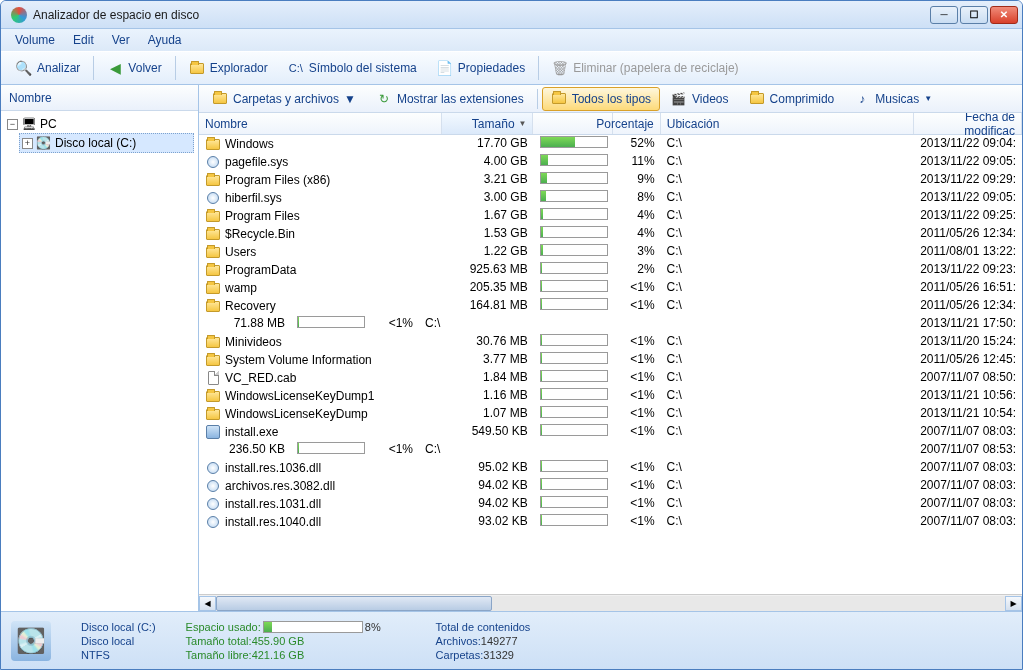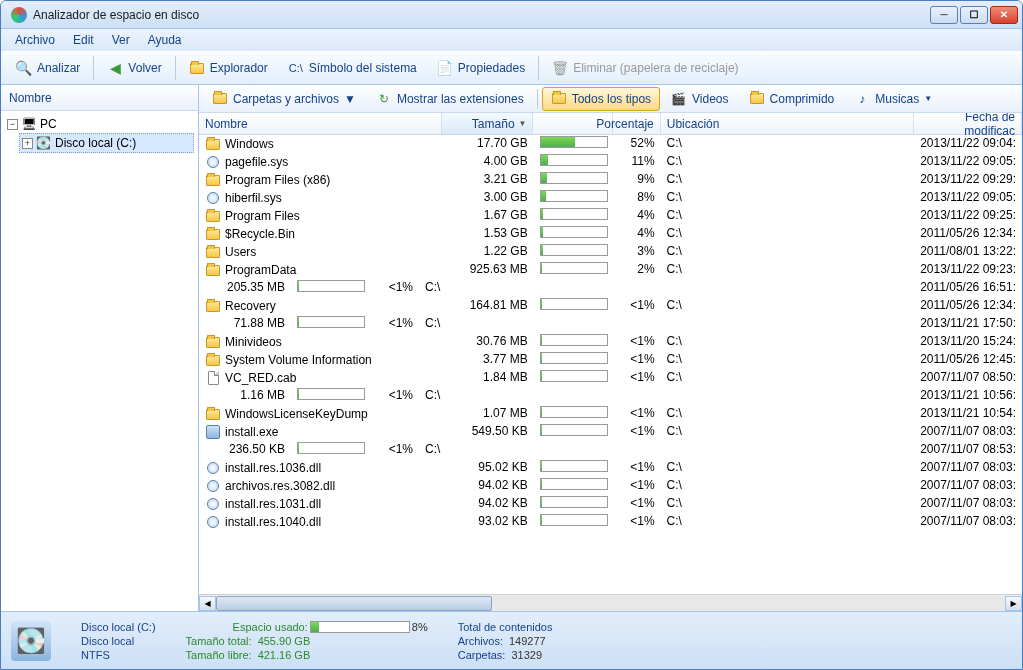--- a/index.html
+++ b/index.html
@@ -59,39 +59,39 @@
 .hscroll { height: 17px; background: #f0f0f0; border-top: 1px solid #ccc; display: flex; align-items: center; }
 .hscroll .track { flex: 1; height: 15px; background: #e8e8e8; position: relative; margin: 0 17px; }
 .hscroll .thumb { position: absolute; left: 0; top: 0; height: 100%; width: 35%; background: linear-gradient(#e0e8f4, #b8cce4); border: 1px solid #8aa5c7; border-radius: 2px; }
 .hscroll .arr { width: 17px; height: 15px; background: linear-gradient(#f5f8fc, #d5e0ee); border: 1px solid #a5c4e7; display: flex; align-items: center; justify-content: center; font-size: 8px; position: absolute; }
 .statusbar { height: 58px; background: linear-gradient(#e1edfa, #cde0f6); border-top: 1px solid #a5c4e7; display: flex; align-items: center; padding: 4px 10px; gap: 30px; }
 .status-icon { width: 40px; height: 40px; background: linear-gradient(#d0e4f7, #8ab4e0); border-radius: 4px; display: flex; align-items: center; justify-content: center; font-size: 24px; }
 .status-col { display: flex; flex-direction: column; gap: 2px; font-size: 11px; }
 .status-col .lbl { color: #15428b; }
 .status-col .val { color: #2a8a2a; }
 .status-col .plain { color: #333; }
-.status-row { display: flex; gap: 6px; align-items: center; }
-.status-bar-wrap { display: flex; align-items: center; gap: 2px; margin-left: 47px; }
+.status-row { display: flex; gap: 0; align-items: center; }
+.status-bar-wrap { display: flex; align-items: center; gap: 2px; }
 </style>
 </head>
 <body>
 
 <div class="window">
   <div class="titlebar">
     <span class="app-icon"></span>
     <span class="title">Analizador de espacio en disco</span>
     <div class="win-controls">
       <div class="win-btn">─</div>
       <div class="win-btn">☐</div>
       <div class="win-btn close">✕</div>
     </div>
   </div>
 
   <div class="menubar">
-    <span class="menu-item">Archivo</span>
+    <span class="menu-item">Volume</span>
     <span class="menu-item">Edit</span>
     <span class="menu-item">Ver</span>
     <span class="menu-item">Ayuda</span>
   </div>
 
   <div class="toolbar">
     <div class="tbtn">
       <span class="ico">🔍</span>
       <span>Analizar</span>
     </div>
@@ -329,20 +329,26 @@
               <div class="cell col-pct-bar">
                 <div class="bar-track">
                   <div class="bar-fill" style="width:2%"></div>
                 </div>
               </div>
               <div class="cell col-pct">2%</div>
               <div class="cell col-loc">C:\</div>
               <div class="cell col-date">2013/11/22 09:23:</div>
             </div>
             <div class="row">
+              <div class="cell col-name">
+                <span class="file-icon">
+                  <span class="folder-ico"></span>
+                </span>
+                <span>wamp</span>
+              </div>
               <div class="cell col-size">205.35 MB</div>
               <div class="cell col-pct-bar">
                 <div class="bar-track">
                   <div class="bar-fill" style="width:2%"></div>
                 </div>
               </div>
               <div class="cell col-pct">&lt;1%</div>
               <div class="cell col-loc">C:\</div>
               <div class="cell col-date">2011/05/26 16:51:</div>
             </div>
@@ -419,20 +425,26 @@
               <div class="cell col-pct-bar">
                 <div class="bar-track">
                   <div class="bar-fill" style="width:2%"></div>
                 </div>
               </div>
               <div class="cell col-pct">&lt;1%</div>
               <div class="cell col-loc">C:\</div>
               <div class="cell col-date">2007/11/07 08:50:</div>
             </div>
             <div class="row">
+              <div class="cell col-name">
+                <span class="file-icon">
+                  <span class="folder-ico"></span>
+                </span>
+                <span>WindowsLicenseKeyDump1</span>
+              </div>
               <div class="cell col-size">1.16 MB</div>
               <div class="cell col-pct-bar">
                 <div class="bar-track">
                   <div class="bar-fill" style="width:2%"></div>
                 </div>
               </div>
               <div class="cell col-pct">&lt;1%</div>
               <div class="cell col-loc">C:\</div>
               <div class="cell col-date">2013/11/21 10:56:</div>
             </div>

